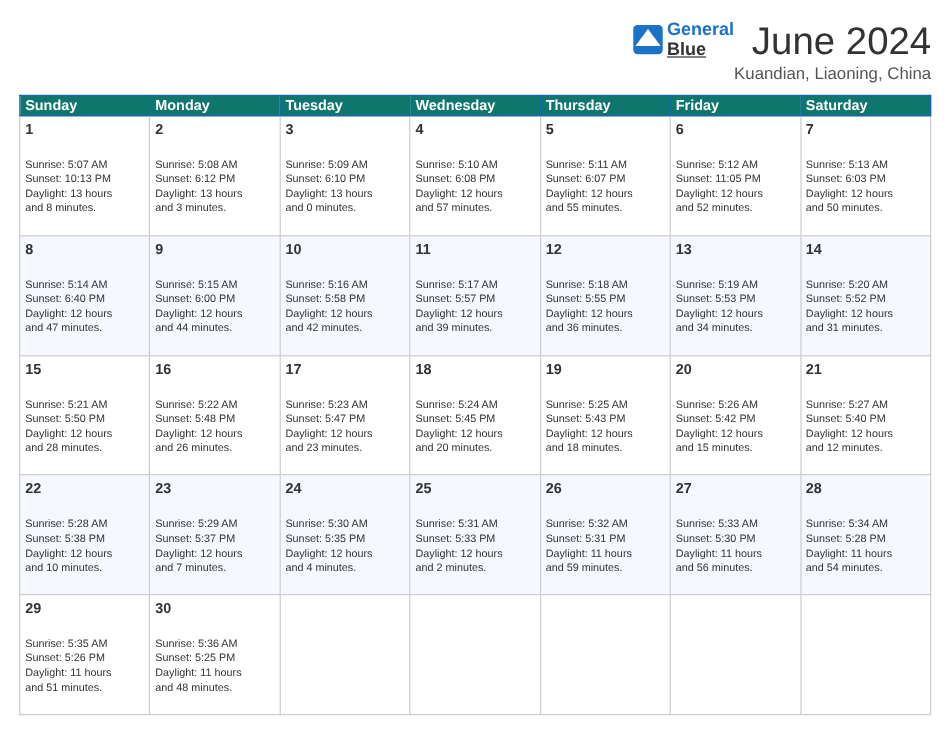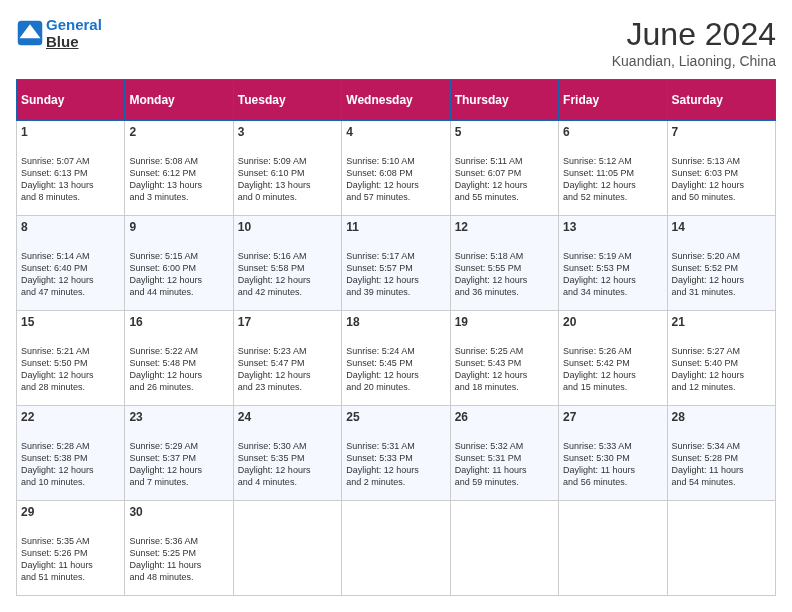--- a/index.html
+++ b/index.html
@@ -12,21 +12,21 @@
     }
     .page {
       width: 792px;
       height: 612px;
       padding: 16px;
       display: flex;
       flex-direction: column;
     }
     .header {
       display: flex;
-      justify-content: space-between;
+      justify-content: flex-end;
       align-items: flex-start;
       margin-bottom: 10px;
     }
     .logo {
       display: flex;
       align-items: center;
     }
     .logo-icon {
       width: 28px;
       height: 28px;
@@ -45,25 +45,25 @@
       color: #555;
     }
     .calendar {
       flex: 1;
       border: 1px solid #ccc;
       border-collapse: collapse;
       width: 100%;
       table-layout: fixed;
     }
     .calendar th {
-      background: #be185d;
+      background: #0f766e;
       color: #fff;
       font-size: 12px;
       font-weight: bold;
-      padding: 13px 4px;
+      padding: 1px 4px;
       text-align: left;
       border: 1px solid #1565b0;
     }
     .calendar td {
       border: 1px solid #ccc;
       vertical-align: top;
       padding: 4px 4px;
       font-size: 9.5px;
       color: #333;
       background: #fff;
@@ -129,21 +129,21 @@
           <th>Friday</th>
           <th>Saturday</th>
         </tr>
     </thead>
     <tbody id="calendar-body">
     <tr>
           <td>
             <span class="day-num">1</span>
             <div class="cell-content">
               <div>Sunrise: 5:07 AM</div>
-              <div>Sunset: 6:13 PM</div>
+              <div>Sunset: 10:13 PM</div>
               <div>Daylight: 13 hours</div>
               <div>and 8 minutes.</div>
             </div>
           </td>
           <td>
             <span class="day-num">2</span>
             <div class="cell-content">
               <div>Sunrise: 5:08 AM</div>
               <div>Sunset: 6:12 PM</div>
               <div>Daylight: 13 hours</div>

